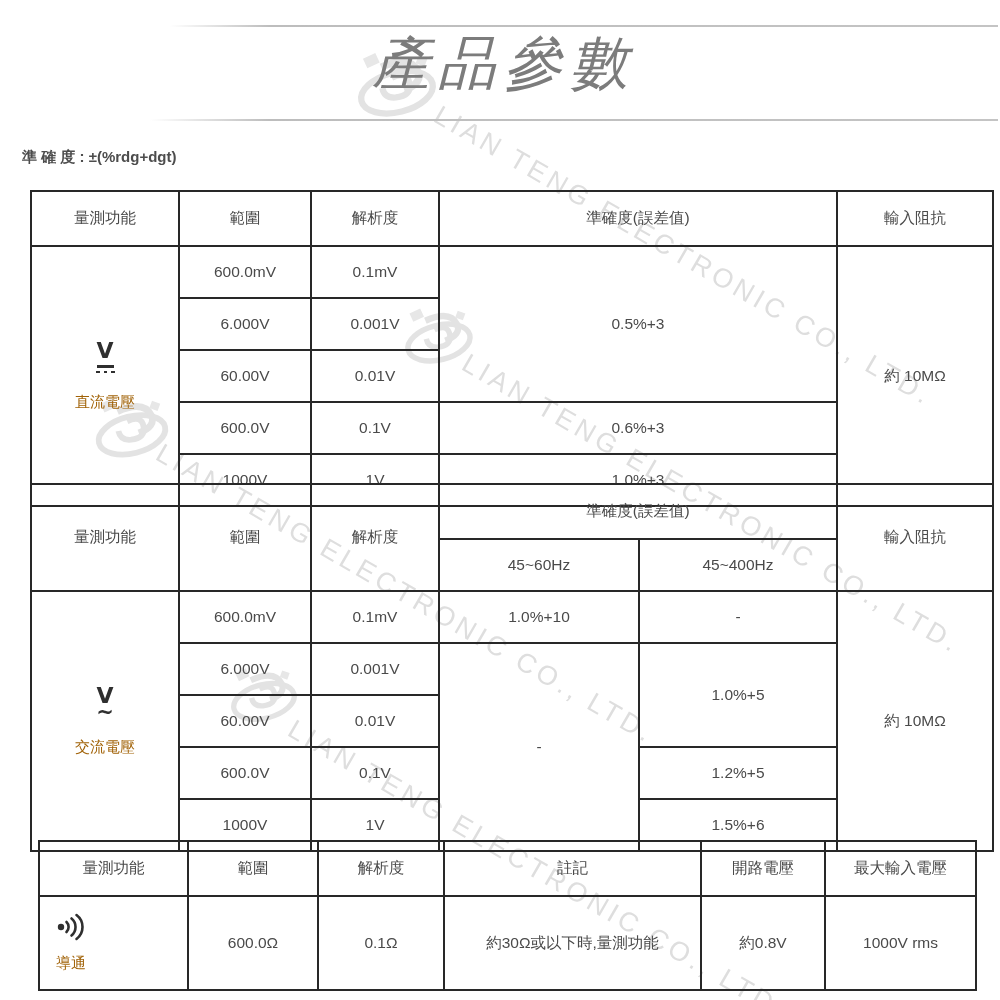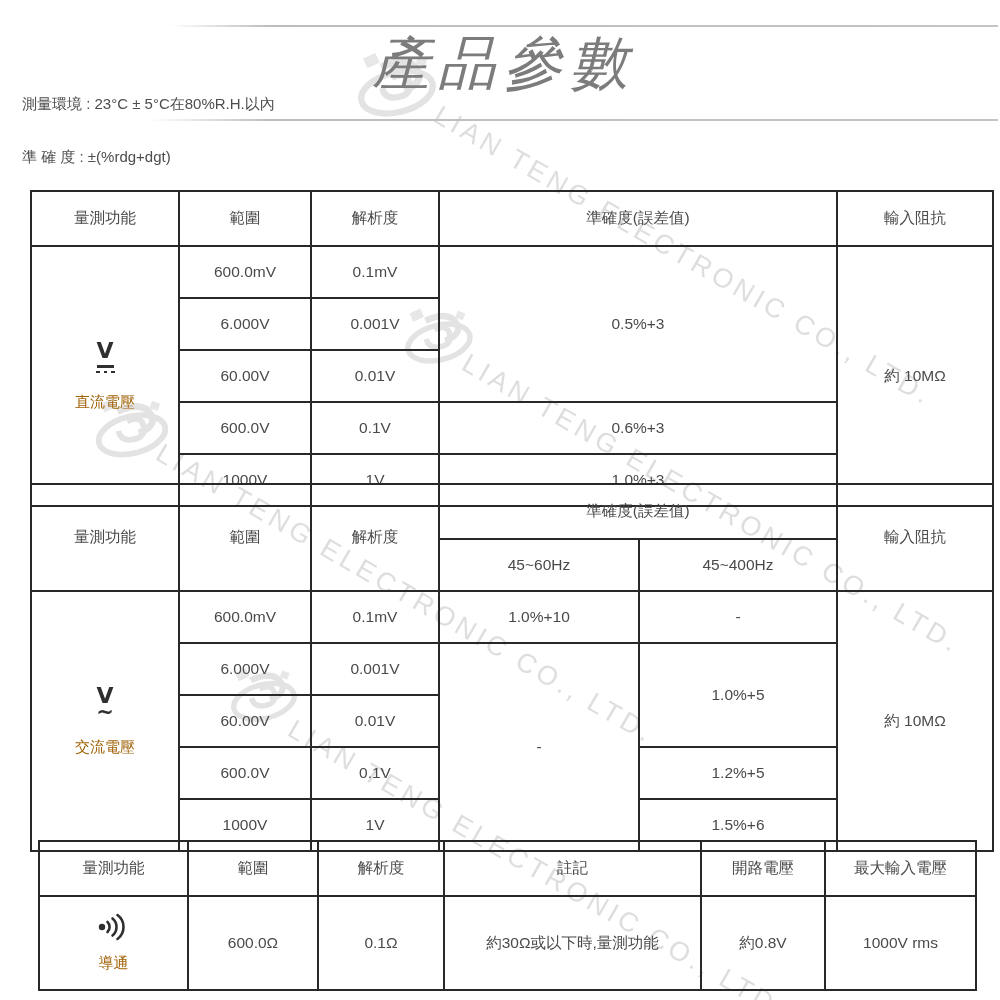--- a/index.html
+++ b/index.html
@@ -20,21 +20,21 @@
     background:linear-gradient(90deg,rgba(190,190,190,0) 0,#bdbdbd 12%,#c4c4c4 100%);}
   .rule-mid{left:150px;top:119px;width:848px;
     background:linear-gradient(90deg,rgba(190,190,190,0) 0,#bdbdbd 14%,#c4c4c4 100%);}
   .title{
     position:absolute;left:0;right:0;top:30px;margin:0;z-index:1;
     text-align:center;font-size:58px;line-height:1.15;font-weight:400;
     letter-spacing:8px;text-indent:8px;color:#7c7c7c;font-style:italic;
   }
   .note{position:absolute;left:22px;z-index:1;font-size:15px;color:#4d4d4d;}
   .note-env{top:95px;}
-  .note-acc{top:148px;}
+  .note-acc{top:148px;font-weight:bold;}
   
   table.spec{
     position:absolute;z-index:1;border-collapse:collapse;table-layout:fixed;
     background:transparent;
   }
   table.spec th,table.spec td{
     border:2px solid #282828;padding:16px;text-align:center;vertical-align:middle;
     font-size:15.5px;font-weight:400;color:#4a4a4a;background:transparent;
     overflow:hidden;
   }
@@ -43,21 +43,21 @@
   .t2{left:30px;top:483px;width:962px;height:332px;}
   .t3{left:38px;top:840px;width:937px;height:138px;}
   
   .func-stack{display:flex;flex-direction:column;align-items:center;gap:20px;}
   .sym-v{font-family:"DejaVu Sans",sans-serif;font-weight:700;font-size:22px;line-height:1;color:#2f2f2f;}
   .dc-solid{width:17px;height:2.5px;background:#2f2f2f;margin:3px auto 0;}
   .dc-dash{width:19px;height:2.5px;margin:3px auto 0;
     background:repeating-linear-gradient(90deg,#2f2f2f 0 4px,transparent 4px 7.5px);}
   .sym-tilde{font-family:"DejaVu Sans",sans-serif;font-weight:700;font-size:21px;line-height:.55;color:#2f2f2f;text-align:center;}
   .func-label{font-size:15px;color:#a16207;}
-  .cont-stack{display:flex;flex-direction:column;align-items:center;gap:13px;}
+  .cont-stack{display:flex;flex-direction:column;align-items:flex-start;gap:13px;}
 </style>
 </head>
 <body>
 
 <div class="page">
 
   <svg class="wm" style="left:352px;top:50px;" width="90" height="74" viewBox="0 0 86 70">
     <ellipse cx="43" cy="40" rx="35" ry="19" fill="none" stroke="#e3e3e3" stroke-width="6" transform="rotate(-14 43 40)"></ellipse>
     <path d="M28 16 Q55 4 63 20 Q68 31 50 38" fill="none" stroke="#e3e3e3" stroke-width="7"></path>
     <path d="M38 26 q15 -7 17 6 q2 11 -13 13 q-11 1 -13 -9" fill="none" stroke="#e3e3e3" stroke-width="6"></path>
@@ -88,21 +88,20 @@
     <ellipse cx="43" cy="40" rx="35" ry="19" fill="none" stroke="#e3e3e3" stroke-width="6" transform="rotate(-14 43 40)"></ellipse>
     <path d="M28 16 Q55 4 63 20 Q68 31 50 38" fill="none" stroke="#e3e3e3" stroke-width="7"></path>
     <path d="M38 26 q15 -7 17 6 q2 11 -13 13 q-11 1 -13 -9" fill="none" stroke="#e3e3e3" stroke-width="6"></path>
     <rect x="12" y="5" width="13" height="10" fill="#e7e7e7" transform="rotate(-25 18 10)"></rect>
     <rect x="62" y="6" width="9" height="8" fill="#e7e7e7" transform="rotate(20 66 10)"></rect>
   </svg>
   <div class="wm-text" style="left:298px;top:714px;">LIAN TENG ELECTRONIC CO., LTD.</div>
 
   <div class="rule rule-top"></div>
   <h1 class="title">產品參數</h1>
-  <div class="note note-env">測量環境 : 23°C ± 5°C在80%R.H.以內</div>
   <div class="rule rule-mid"></div>
   <div class="note note-acc">準 確 度 : ±(%rdg+dgt)</div>
 
   <table class="spec t1">
     <colgroup>
         <col style="width:148px">
         <col style="width:132px">
         <col style="width:128px">
         <col style="width:398px">
         <col style="width:156px">

